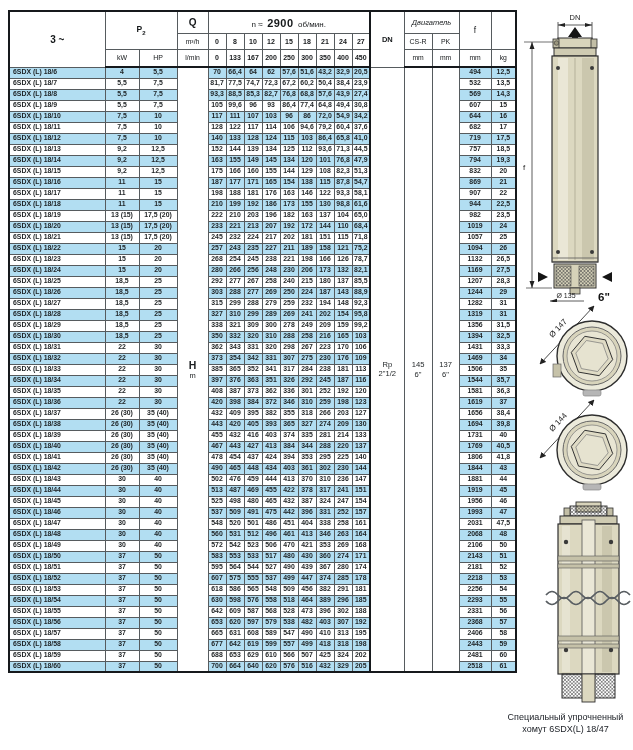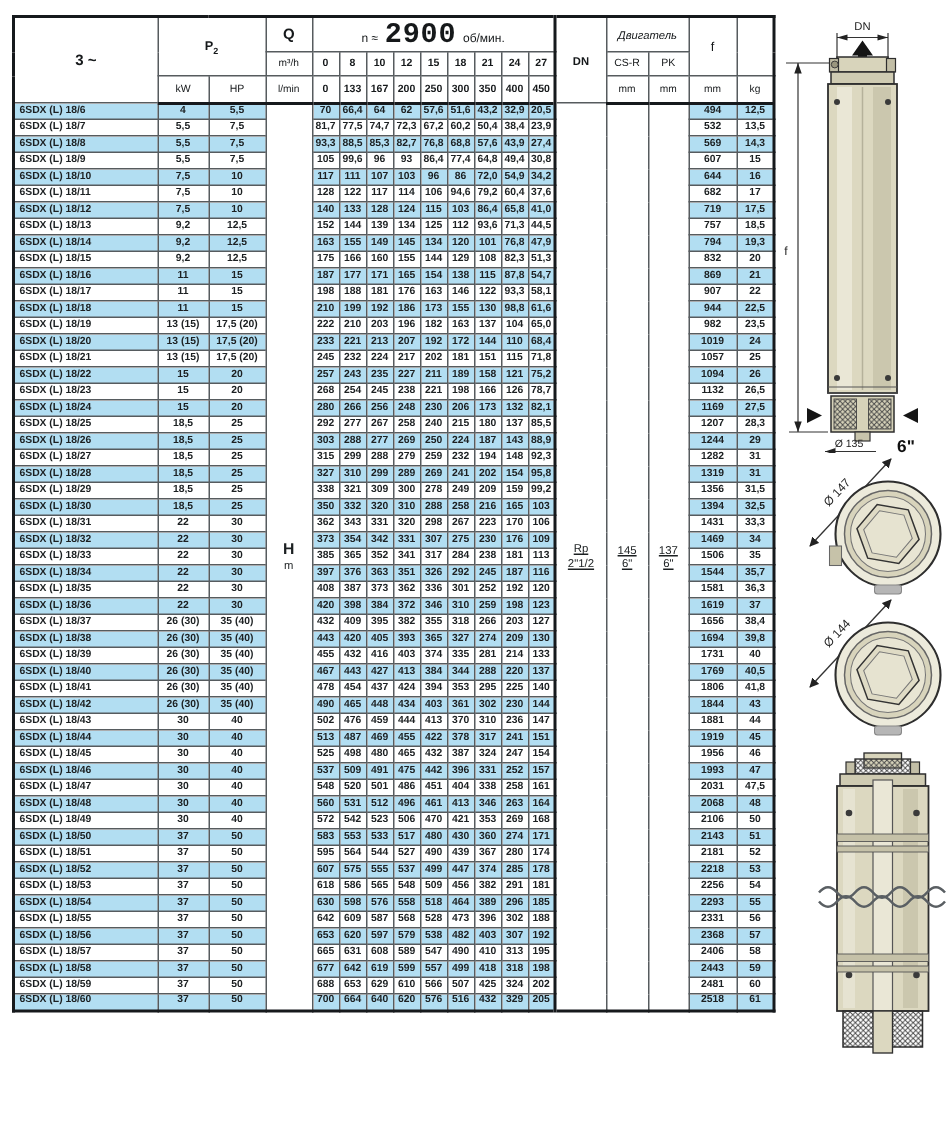--- a/index.html
+++ b/index.html
@@ -23,29 +23,29 @@
   tr.odd td.c { background:var(--stripe, #b2def2); }
   tr.even td.c { background:#ffffff; }
   .spec td.span { background:#fff; vertical-align:middle; font-weight:bold; }
   .th-phase { font-size:10px; font-weight:bold !important; }
   .th-p2 { font-size:8.5px; font-weight:bold !important; }
   .th-p2 sub { font-size:6px; }
   .th-q { font-size:10px; font-weight:bold !important; }
   .th-unit { font-size:6.8px; }
   .th-flow { font-size:7px; font-weight:bold !important; }
   .th-speed .sm { font-size:8px; }
-  .th-speed .val { font-size:19px; font-weight:bold; letter-spacing:0.5px;font-family:Liberation Mono, monospace; }
+  .th-speed .val { font-size:11px; font-weight:bold; letter-spacing:0.5px; }
   .th-dn { font-size:7.5px; font-weight:bold !important; }
   .th-motor { font-size:7.5px;font-style:italic; }
   .th-sub { font-size:7px; }
   .th-f { font-size:8.5px; }
   .sep { border-left:2px solid #16191c !important; }
   td.hcell div.hbig { font-size:10.5px; font-weight:bold; line-height:11px; }
   td.hcell div.hunit { font-size:7.5px; font-weight:normal; line-height:9px; }
-  td.vcell div { font-size:7.6px; line-height:9.5px; font-weight:normal;text-decoration:underline; }
+  td.vcell div { font-size:7.6px; line-height:9.5px; font-weight:normal; }
   .diag { position:absolute; }
   .caption { position:absolute; left:498px; top:711px; width:135px; text-align:center;
              font-size:9px; line-height:12px; color:#20242a; }
 </style>
 </head>
 <body>
 
 <div class="page">
 
   <table class="spec">
@@ -1125,14 +1125,18 @@
     <g fill="none" stroke="#5a5f63" stroke-width="1.7">
       <path d="M2,97 q6,-7 12,0 t12,0 t12,0 t12,0 t12,0 t12,0 t12,0"></path>
       <path d="M2,103 q6,7 12,0 t12,0 t12,0 t12,0 t12,0 t12,0 t12,0"></path>
     </g>
     <g>
       <rect x="18" y="176" width="53" height="24" fill="url(#hatchA)" stroke="#2e2e2e" stroke-width="1"></rect>
       <rect x="38" y="176" width="13" height="28" fill="#dcd8c0" stroke="#2e2e2e" stroke-width="0.9"></rect>
     </g>
   </svg>
 
+  <div class="caption">
+    <div>Специальный упрочненный</div>
+    <div>хомут 6SDX(L) 18/47</div>
+  </div>
 
 </div>
 
 </body></html>

